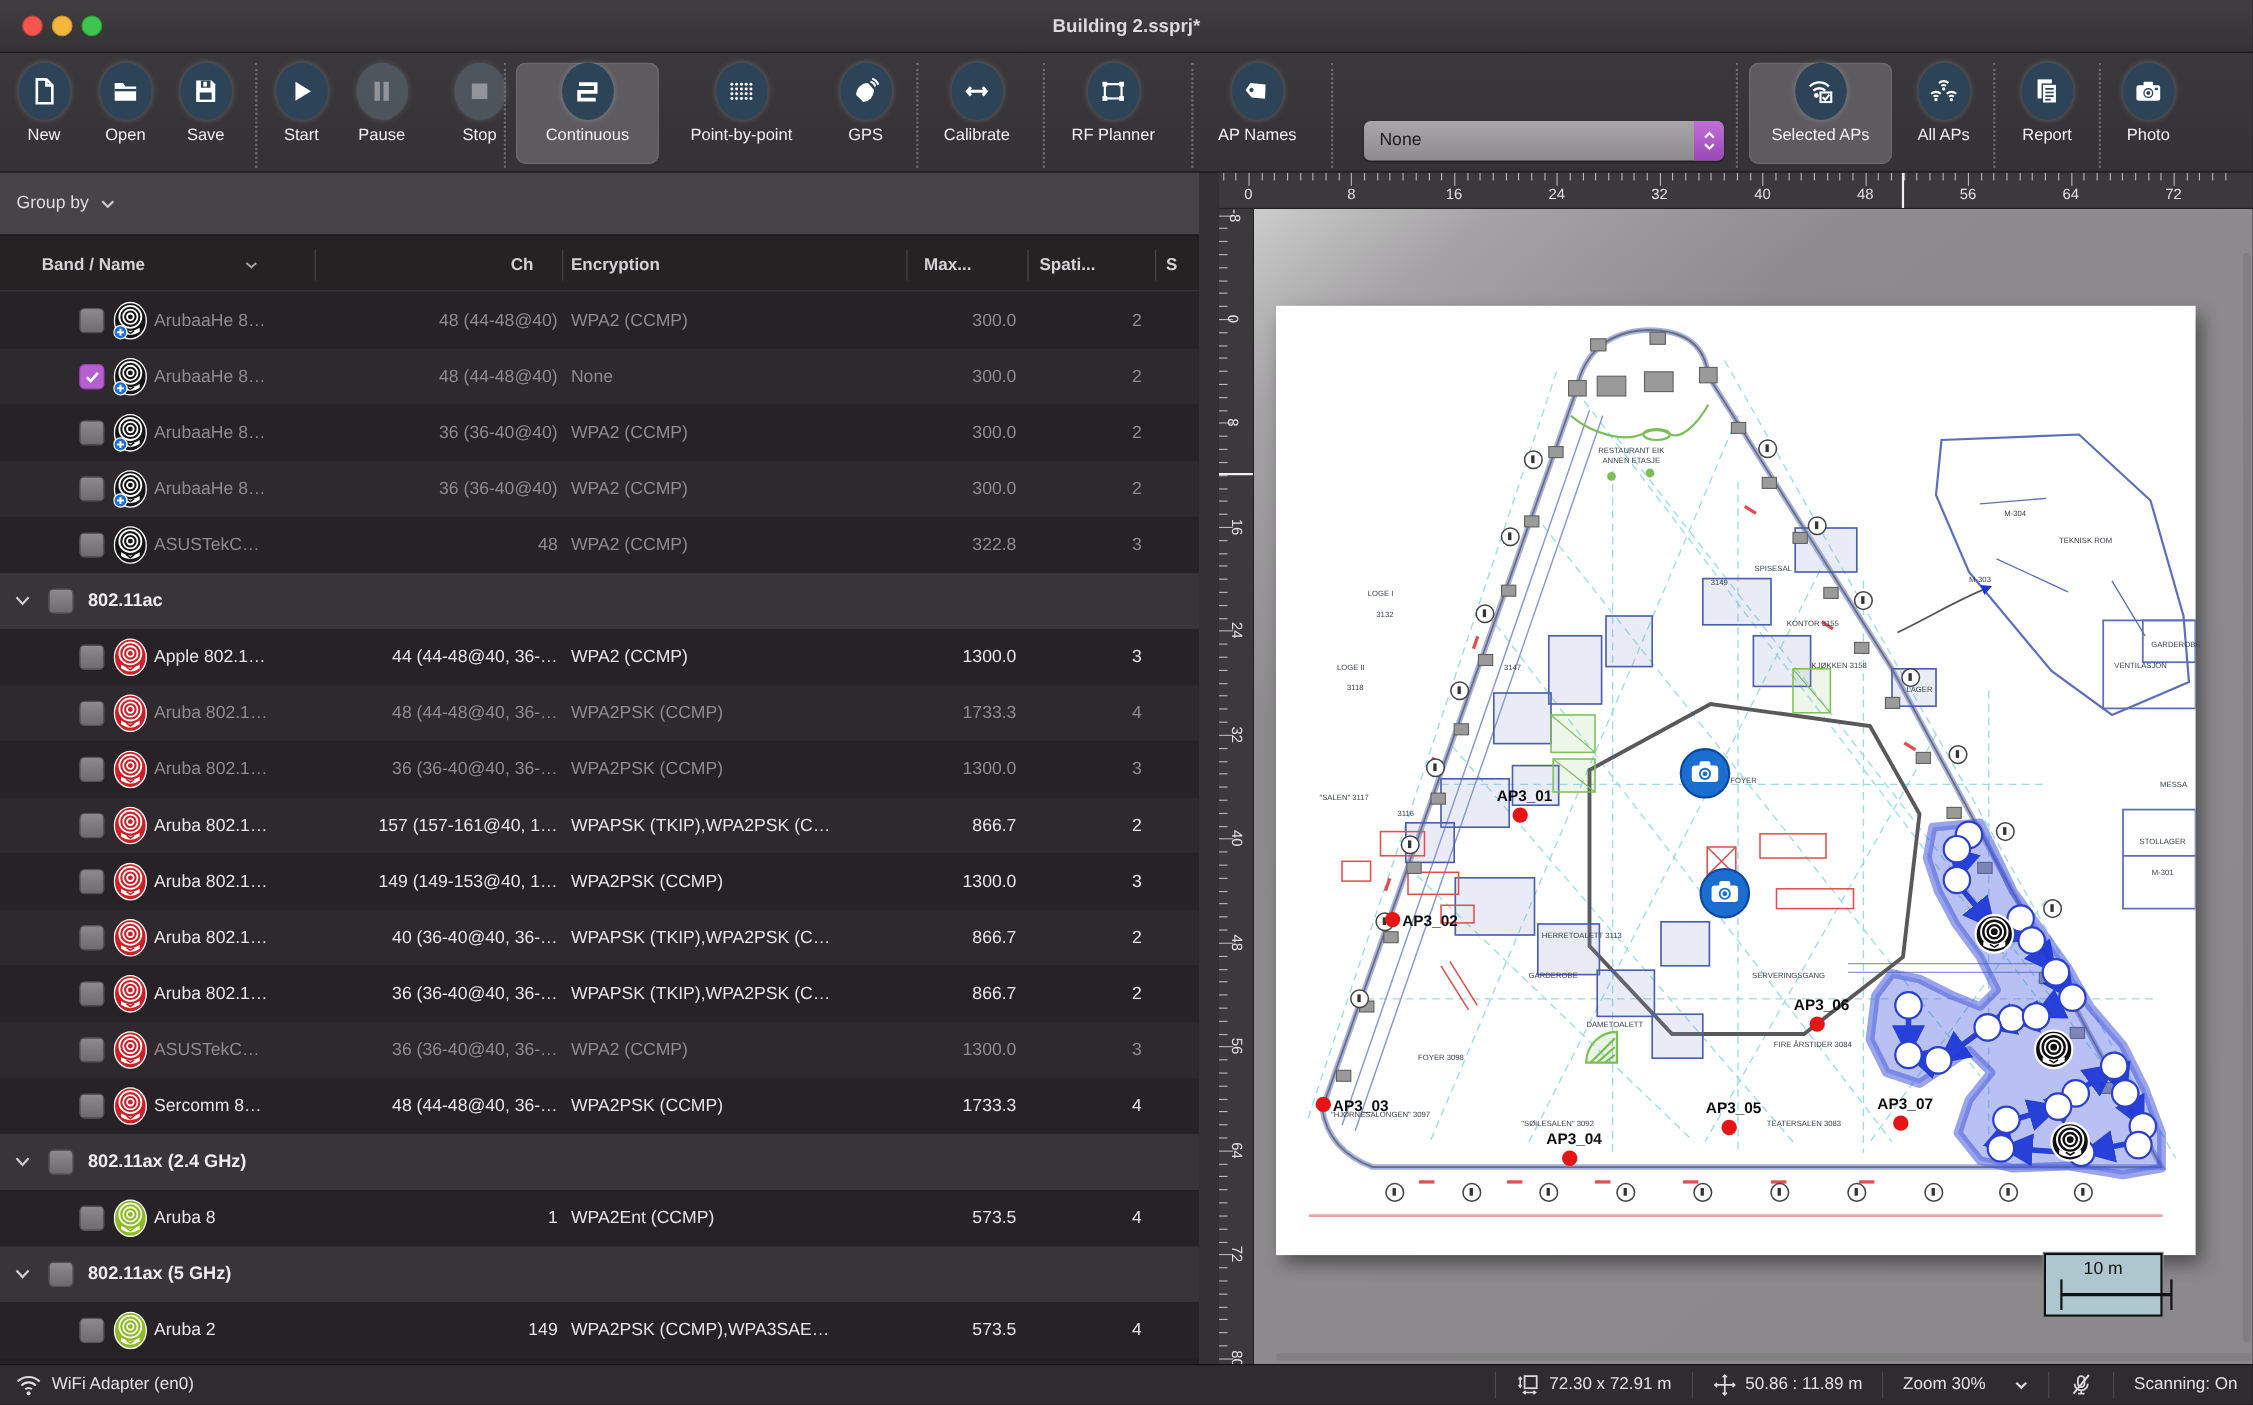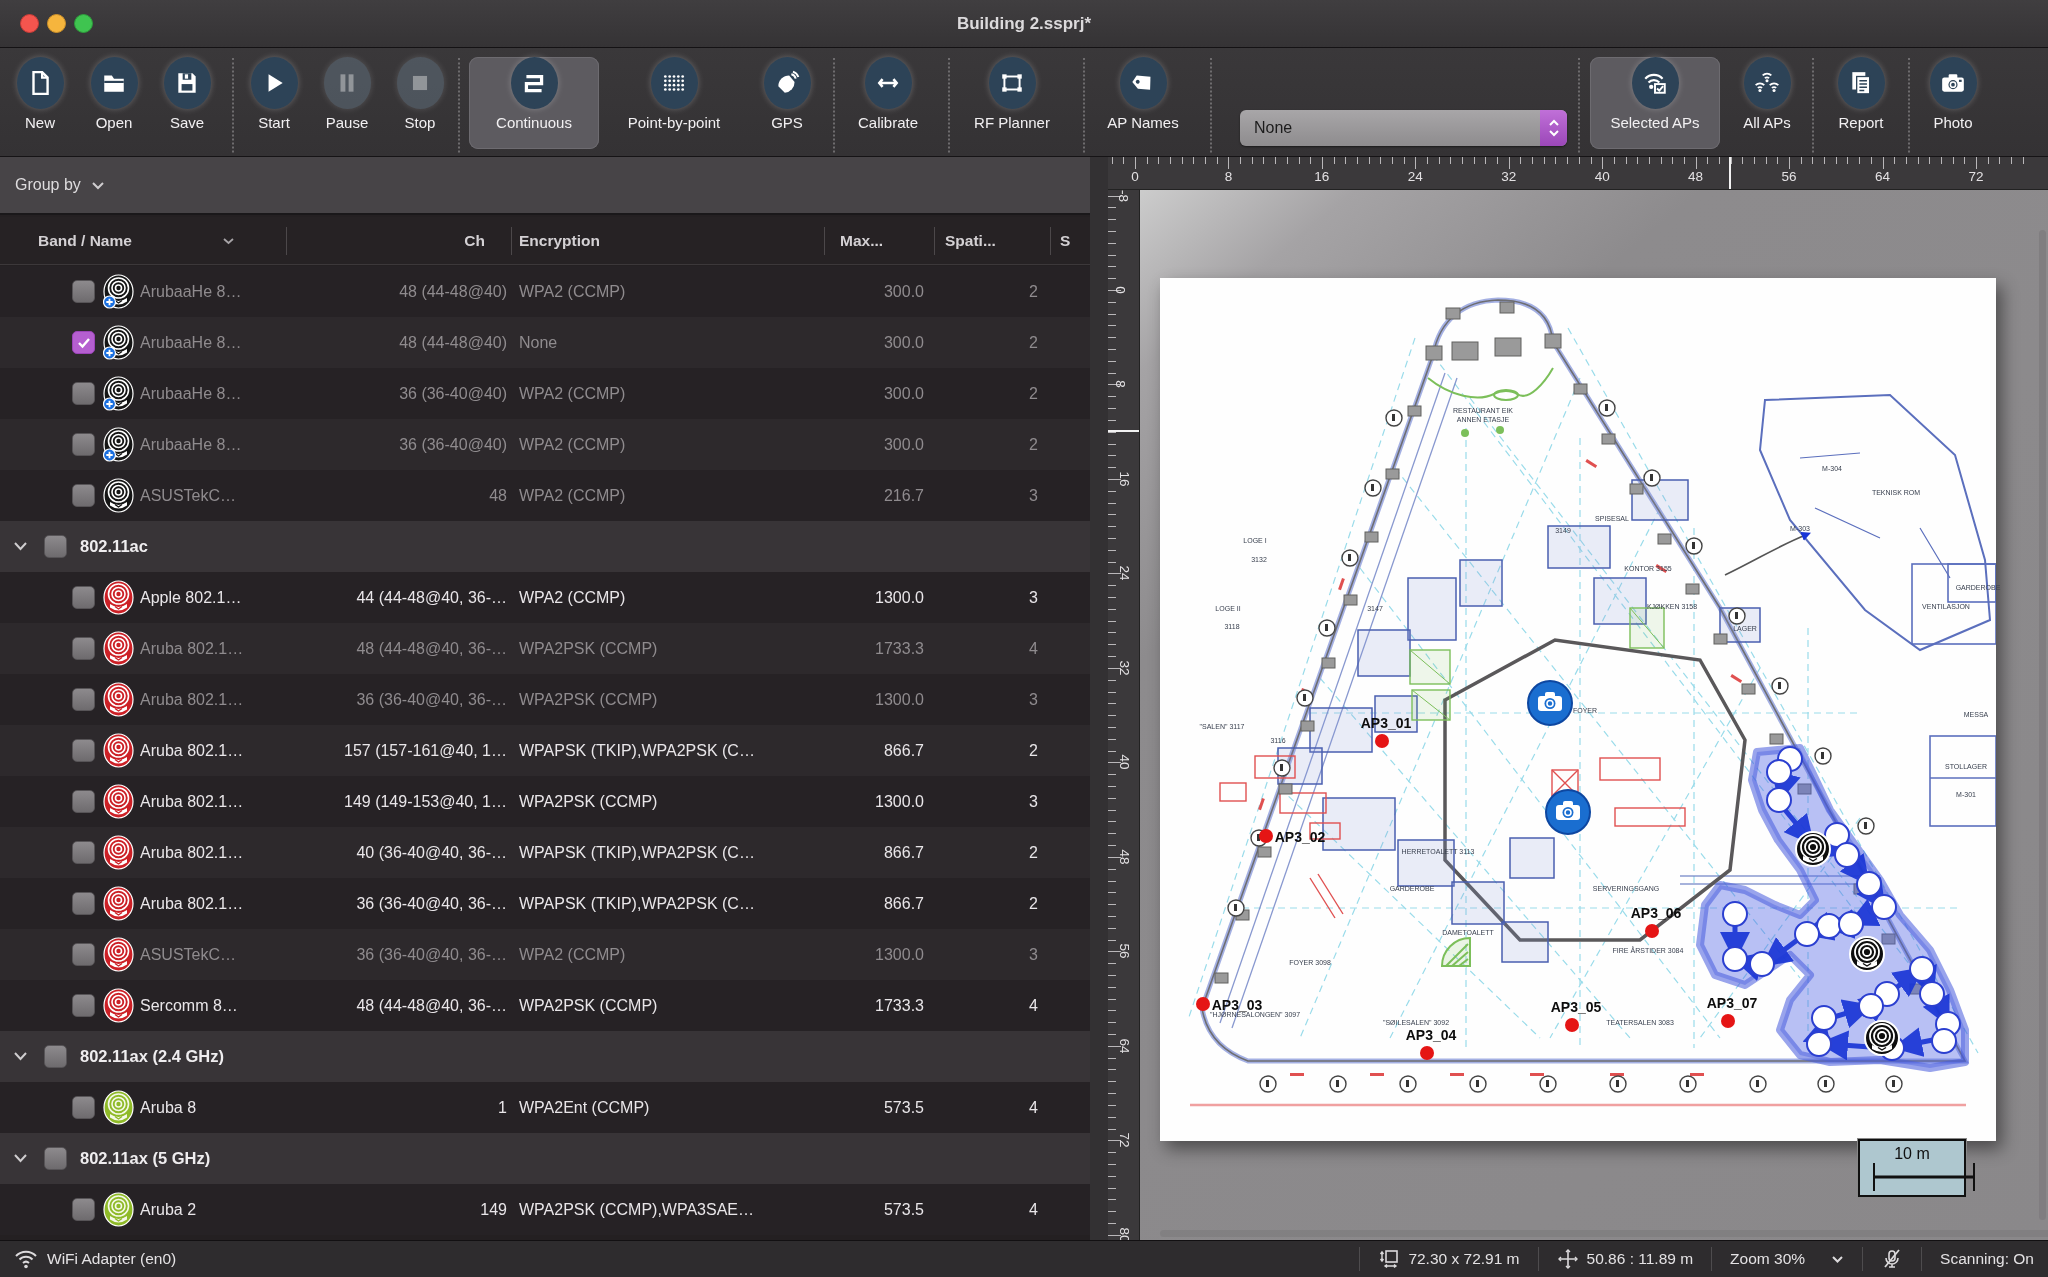--- a/index.html
+++ b/index.html
@@ -157,21 +157,21 @@
       </div>
       <div class="tbtn disabled" style="left: 282px;">
         <div class="disc">
           <svg width="26" height="26" viewBox="0 0 24 24">
             <rect x="6" y="4" width="4.5" height="16" fill="#cdd4da"></rect>
             <rect x="13.5" y="4" width="4.5" height="16" fill="#cdd4da"></rect>
           </svg>
         </div>
    <div class="tlabel">Pause</div>
       </div>
-      <div class="tbtn disabled" style="left: 355px;">
+      <div class="tbtn disabled" style="left: 371px;">
         <div class="disc">
           <svg width="26" height="26" viewBox="0 0 24 24">
             <rect x="5.5" y="5.5" width="13" height="13" fill="#cdd4da"></rect>
           </svg>
         </div>
    <div class="tlabel">Stop</div>
       </div>
       <div class="tbtn selected" style="left: 469px;">
         <div class="disc">
           <svg width="26" height="26" viewBox="0 0 24 24">
@@ -434,21 +434,21 @@
    <circle cx="15.5" cy="14" r="3" fill="none" stroke="#ffffff" stroke-width="1.6"></circle>
    <circle cx="15.5" cy="14" r="6.5" fill="none" stroke="#ffffff" stroke-width="1.6"></circle>
    <circle cx="15.5" cy="14" r="10" fill="none" stroke="#ffffff" stroke-width="1.6"></circle>
    <path d="M7,24 Q15.5,30 24,24 L24,27.5 Q15.5,33.5 7,27.5 Z" fill="#ffffff"></path>
    <path d="M12,26.5 L15.5,29 L19,26.5" stroke="#151515" stroke-width="1.4" fill="none"></path>
             </svg>
           </span>
       <span class="cell c-name dim">ASUSTekC…</span>
       <span class="cell c-ch dim">48</span>
       <span class="cell c-enc dim">WPA2 (CCMP)</span>
-      <span class="cell c-max dim">216.7</span>
+      <span class="cell c-max dim">322.8</span>
       <span class="cell c-sp dim">3</span>
         </div>
         <div class="trow group">
           <svg class="gchev" width="15" height="10" viewBox="0 0 15 10">
             <path d="M2,2 L7.5,8 L13,2" stroke="#cfcdcf" stroke-width="2" fill="none"></path>
           </svg>
       <span class="cb"></span>
       <span class="glabel">802.11ac</span>
         </div>
         <div class="trow odd">

